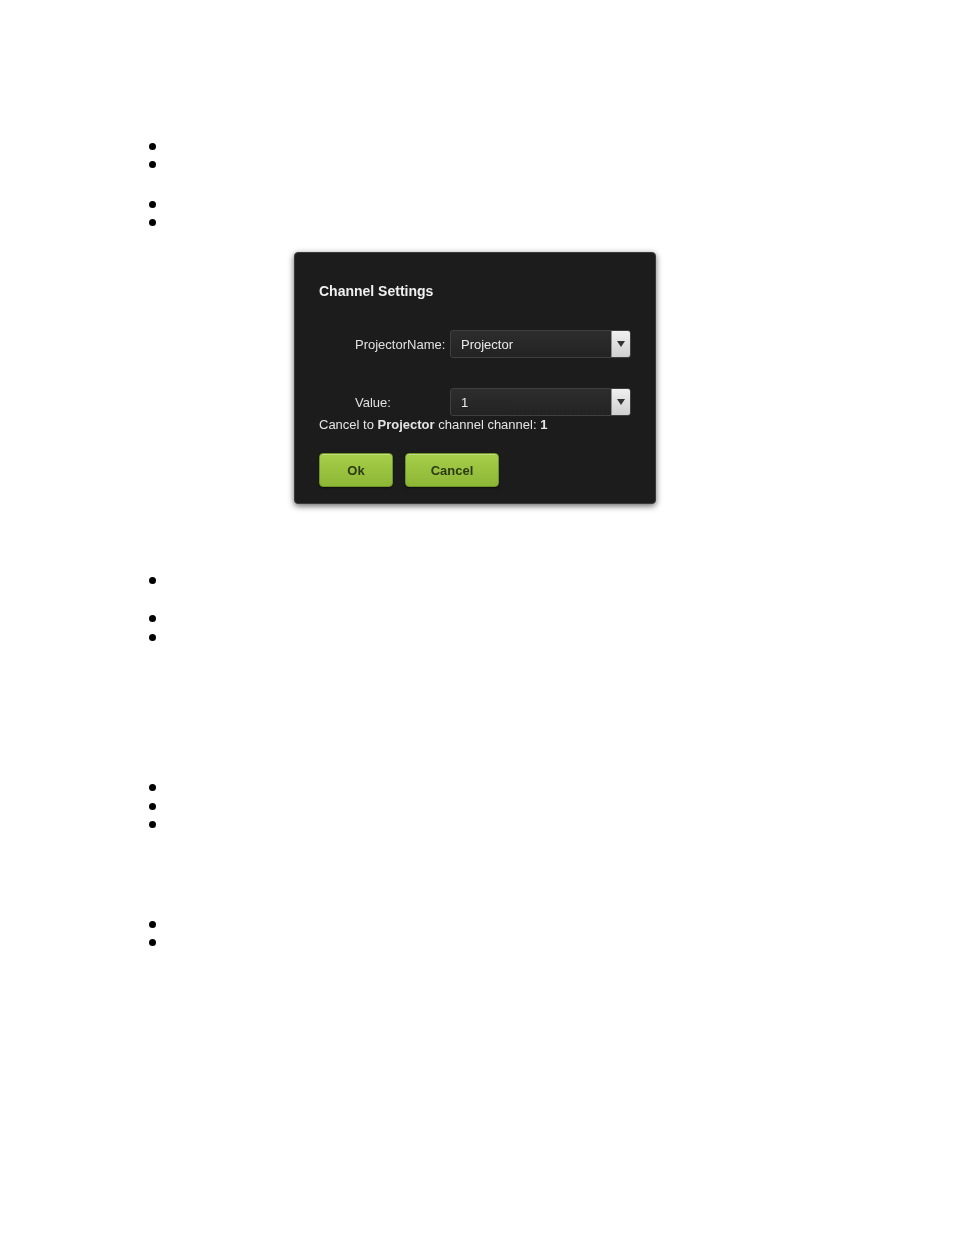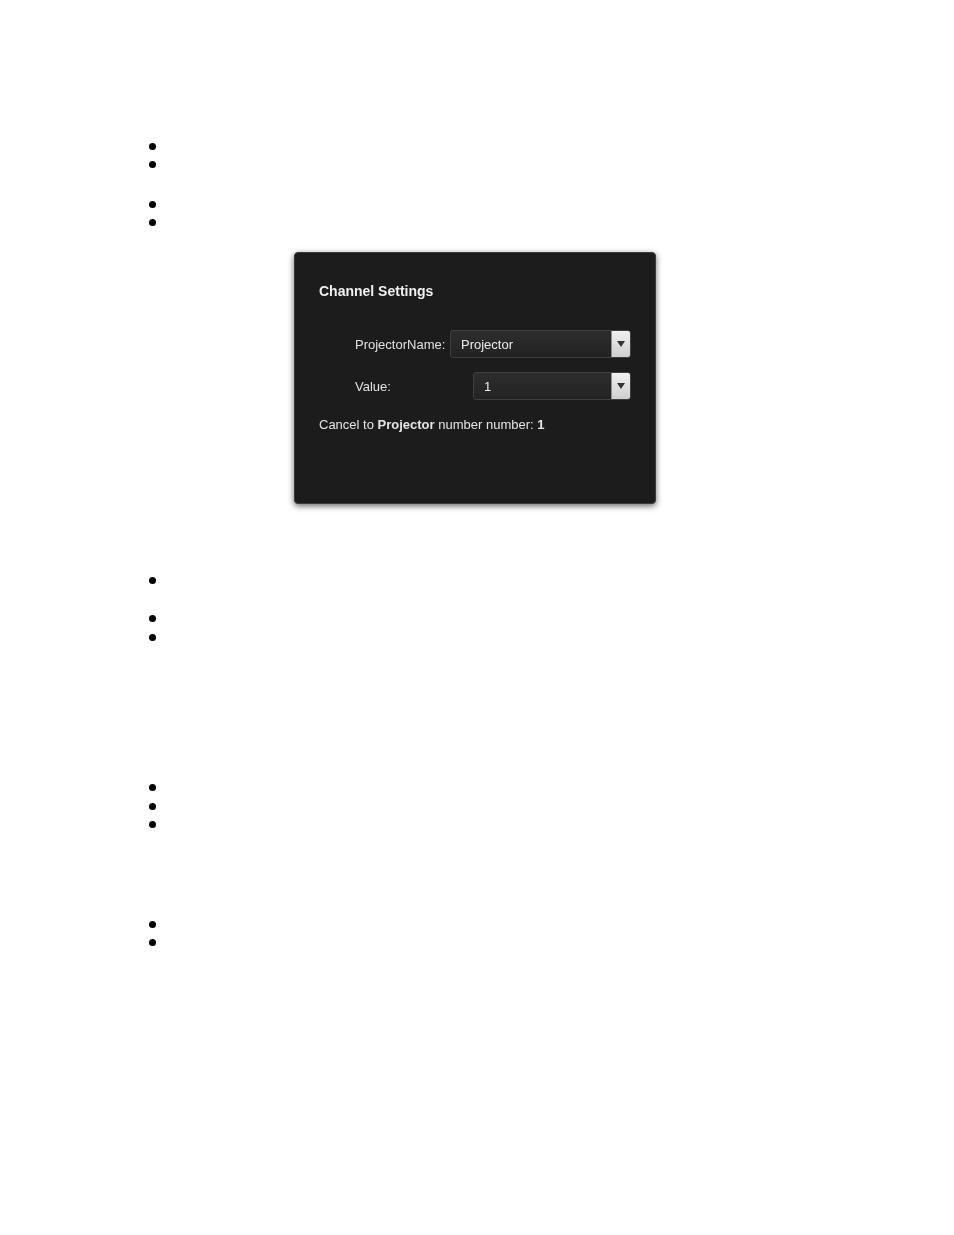--- a/index.html
+++ b/index.html
@@ -45,21 +45,21 @@
   }
   .row {
     position: absolute;
     left: 24px;
     right: 24px;
     height: 30px;
     display: flex;
     align-items: center;
   }
   .row1 { top: 76px; }
-  .row2 { top: 118px; gap: 23px; }
+  .row2 { top: 134px; }
   .field-label {
     width: 95px;
     font-size: 13px;
     color: #e0e0e0;
     margin-left: 36px;
   }
   .combo {
     flex: 1;
     height: 28px;
     position: relative;
@@ -159,18 +159,22 @@
         <div class="combo-text">1</div>
         <div class="combo-btn">
           <svg width="8" height="6" viewBox="0 0 8 6">
               <path d="M0 0 L8 0 L4 6 Z" fill="#333"></path>
             </svg>
         </div>
       </div>
     </div>
 
     <div class="summary">
-      <span>Cancel to </span><span class="bold">Projector</span><span> number number: </span><span class="bold">1</span>
+      <span>Cancel to </span><span class="bold">Projector</span><span> channel channel: </span><span class="bold">1</span>
     </div>
 
+    <div class="btn-row">
+      <div class="btn">Ok</div>
+      <div class="btn btn-cancel">Cancel</div>
+    </div>
   </div>
 
 </div>
 
 </body></html>

